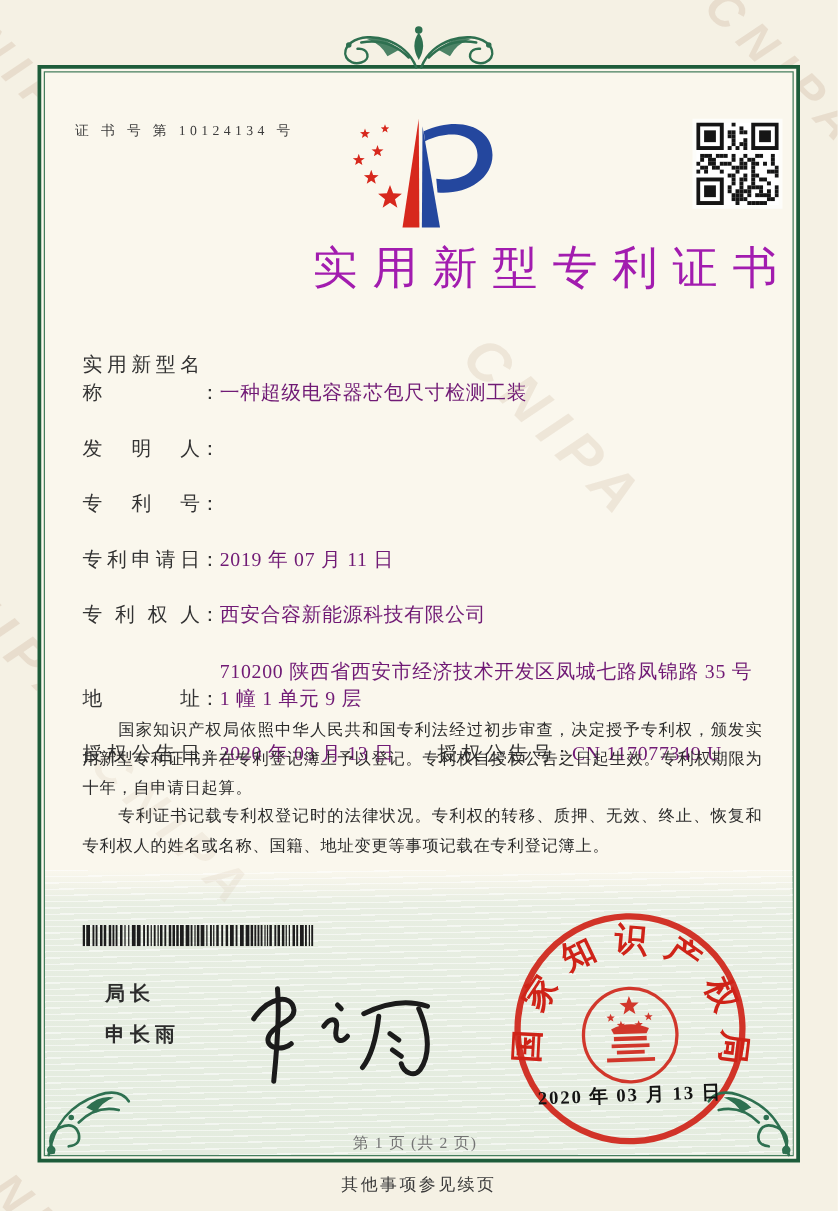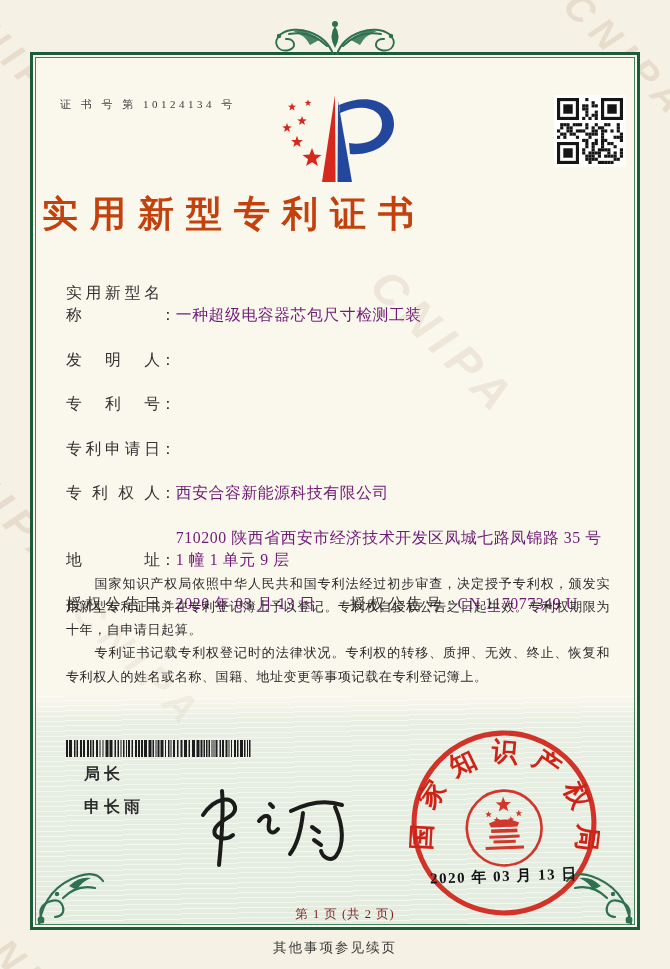--- a/index.html
+++ b/index.html
@@ -31,55 +31,55 @@
   .corner.left{left:33px;top:852px}
   .corner.right{right:33px;top:852px;transform:scaleX(-1)}
   .cert-no{
     position:absolute;left:60px;top:97px;z-index:2;
     font-size:11px;letter-spacing:3.5px;color:#3c3c3c;
   }
   .logo{position:absolute;left:272px;top:92px;z-index:2}
   .qr{position:absolute;left:554px;top:95px;z-index:2;background:#fdfdfa;padding:3px;line-height:0}
   .title{
     position:absolute;left:30px;top:190px;width:604px;z-index:2;
-    text-align:left;font-size:36px;font-weight:bold;color:#c2410c;
+    text-align:right;font-size:36px;font-weight:normal;color:#a21caf;
     letter-spacing:12px;text-indent:12px;
   }
   .fields{position:absolute;left:66px;top:282px;width:546px;z-index:2;font-size:15.8px}
   .field-row{display:flex;align-items:flex-end;margin-bottom:22px;line-height:1.42}
   .field-label{
     display:inline-block;width:94px;flex:0 0 94px;
     text-align:justify;text-align-last:justify;color:#333;
   }
   .colon{flex:0 0 auto;color:#333}
   .field-value{flex:1 1 auto;letter-spacing:.6px;color:#701a75;max-width:438px}
   .grant-row{display:flex;align-items:center;line-height:1.42}
   .grant-right{margin-left:34px;display:flex}
   .grant-right .field-label{width:92px;flex:0 0 92px}
   .paragraphs{
     position:absolute;left:66px;top:572px;width:544px;z-index:2;
     font-size:13px;line-height:1.78;text-align:justify;letter-spacing:.6px;color:#2b2b2b;
   }
   .paragraphs p{margin:0;text-indent:2.2em}
   .barcode{position:absolute;left:66px;top:740px;z-index:2;line-height:0}
   .sig-block{
-    position:absolute;left:84px;top:764px;z-index:2;
+    position:absolute;left:84px;top:785px;z-index:2;
     font-family:"Liberation Sans","DejaVu Sans",sans-serif;
     font-size:16px;color:#2c2c2c;letter-spacing:4px;font-weight:600;
   }
   .sig-block div{margin-bottom:12px}
   .sig-hand{position:absolute;left:175px;top:783px;z-index:2}
   .seal{position:absolute;left:408px;top:727px;width:192px;height:192px;z-index:2;transform:rotate(-2deg)}
   .seal-date{
     position:absolute;left:408px;top:867px;width:192px;z-index:3;text-align:center;
     font-size:15px;font-weight:bold;color:#141414;letter-spacing:1.5px;transform:rotate(-2deg);
   }
   .page-info{
     position:absolute;left:30px;top:906px;width:604px;z-index:2;
-    text-align:center;font-size:12.5px;color:#7f1d1d;letter-spacing:1px;padding-left:13px;
+    text-align:center;font-size:12.5px;color:#737373;letter-spacing:1px;
   }
   .cont-note{
     position:absolute;left:0;top:939px;width:670px;z-index:2;
     text-align:center;font-size:13.5px;font-weight:400;color:#3a3a3a;letter-spacing:2px;
   }
 </style>
 </head>
 <body>
 
 <span class="wm" style="left:-28px;top:-14px;font-size:38px">CNIPA</span>
@@ -299,20 +299,21 @@
     <span class="field-label">发明人</span>
       <span class="colon">：</span>
   </div>
   <div class="field-row">
     <span class="field-label">专利号</span>
       <span class="colon">：</span>
   </div>
   <div class="field-row">
     <span class="field-label">专利申请日</span>
       <span class="colon">：</span>
+    <span class="field-value">2019 年 07 月 11 日</span>
   </div>
   <div class="field-row">
     <span class="field-label">专利权人</span>
       <span class="colon">：</span>
     <span class="field-value">西安合容新能源科技有限公司</span>
   </div>
   <div class="field-row">
     <span class="field-label">地址</span>
       <span class="colon">：</span>
     <span class="field-value">710200 陕西省西安市经济技术开发区凤城七路凤锦路 35 号 1 幢 1 单元 9 层</span>

